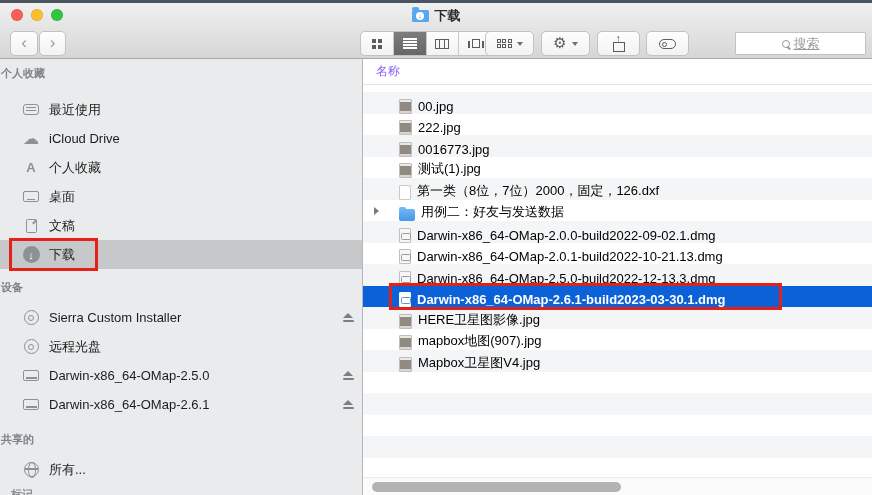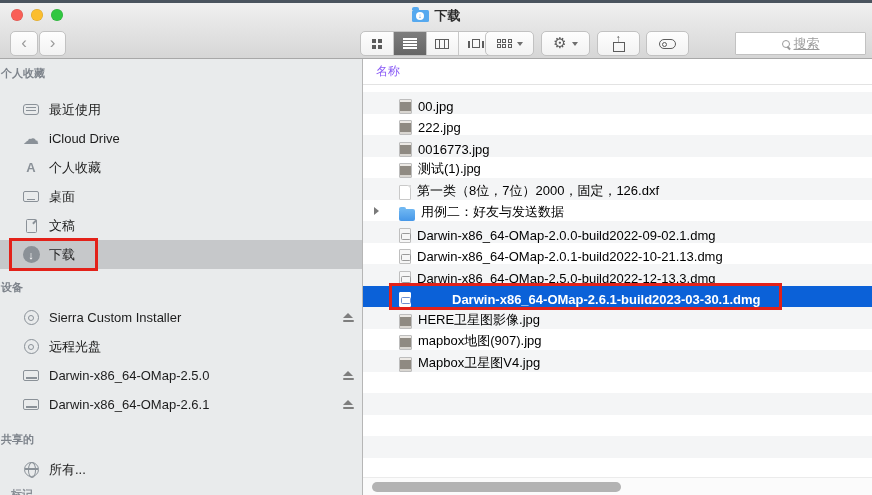--- a/index.html
+++ b/index.html
@@ -124,21 +124,21 @@
   
   .content { position:relative; flex:1; height:100%; background:#fff; overflow:hidden; }
   .list-header { position:absolute; left:0; top:0; right:0; height:26px; background:#fff;
                  border-bottom:1px solid #e3e3e3; display:flex; align-items:center; }
   .col-name { padding-left:13px; font-size:12px; color:#8b5cf6; }
   .rows { position:absolute; left:0; top:33px; right:0; }
   .row { position:relative; height:21.5px; display:flex; align-items:flex-end; padding-left:36px;
          font-size:13px; color:#000; white-space:nowrap; }
   .rows .row:nth-child(odd) { background:#f4f5f6; }
   .row.selected, .rows .row.selected:nth-child(even) { background:#0b61d8; }
-  .row.selected .fname { color:#fff; font-weight:bold;margin-left:35px; }
+  .row.selected .fname { color:#fff; font-weight:bold; }
   .tri { position:absolute; left:11px; top:7px; width:0; height:0;
          border-top:4px solid transparent; border-bottom:4px solid transparent; border-left:5.5px solid #7a7a7a; }
   .fi { width:16px; height:16px; margin-right:6px; display:flex; align-items:center; justify-content:center; flex:none; }
   .fi-jpg { width:13px; height:15px; border:1px solid #bdbdbd; border-radius:1px;
      background:linear-gradient(#ece9e5 0 2px, #8f8a82 2px 11px, #d9d6d1 11px); }
   .fi-doc { position:relative; width:12px; height:15px; background:#fff; border:1px solid #c9c9c9; border-radius:1px; }
   .fi-doc::after { content:""; position:absolute; right:-1px; top:-1px; width:0; height:0;
      border-top:4px solid #dadada; border-left:4px solid transparent; }
   .fi-folder { position:relative; width:16px; height:12px; border-radius:2px;
      background:linear-gradient(#6fb7f2,#4697e8); }

